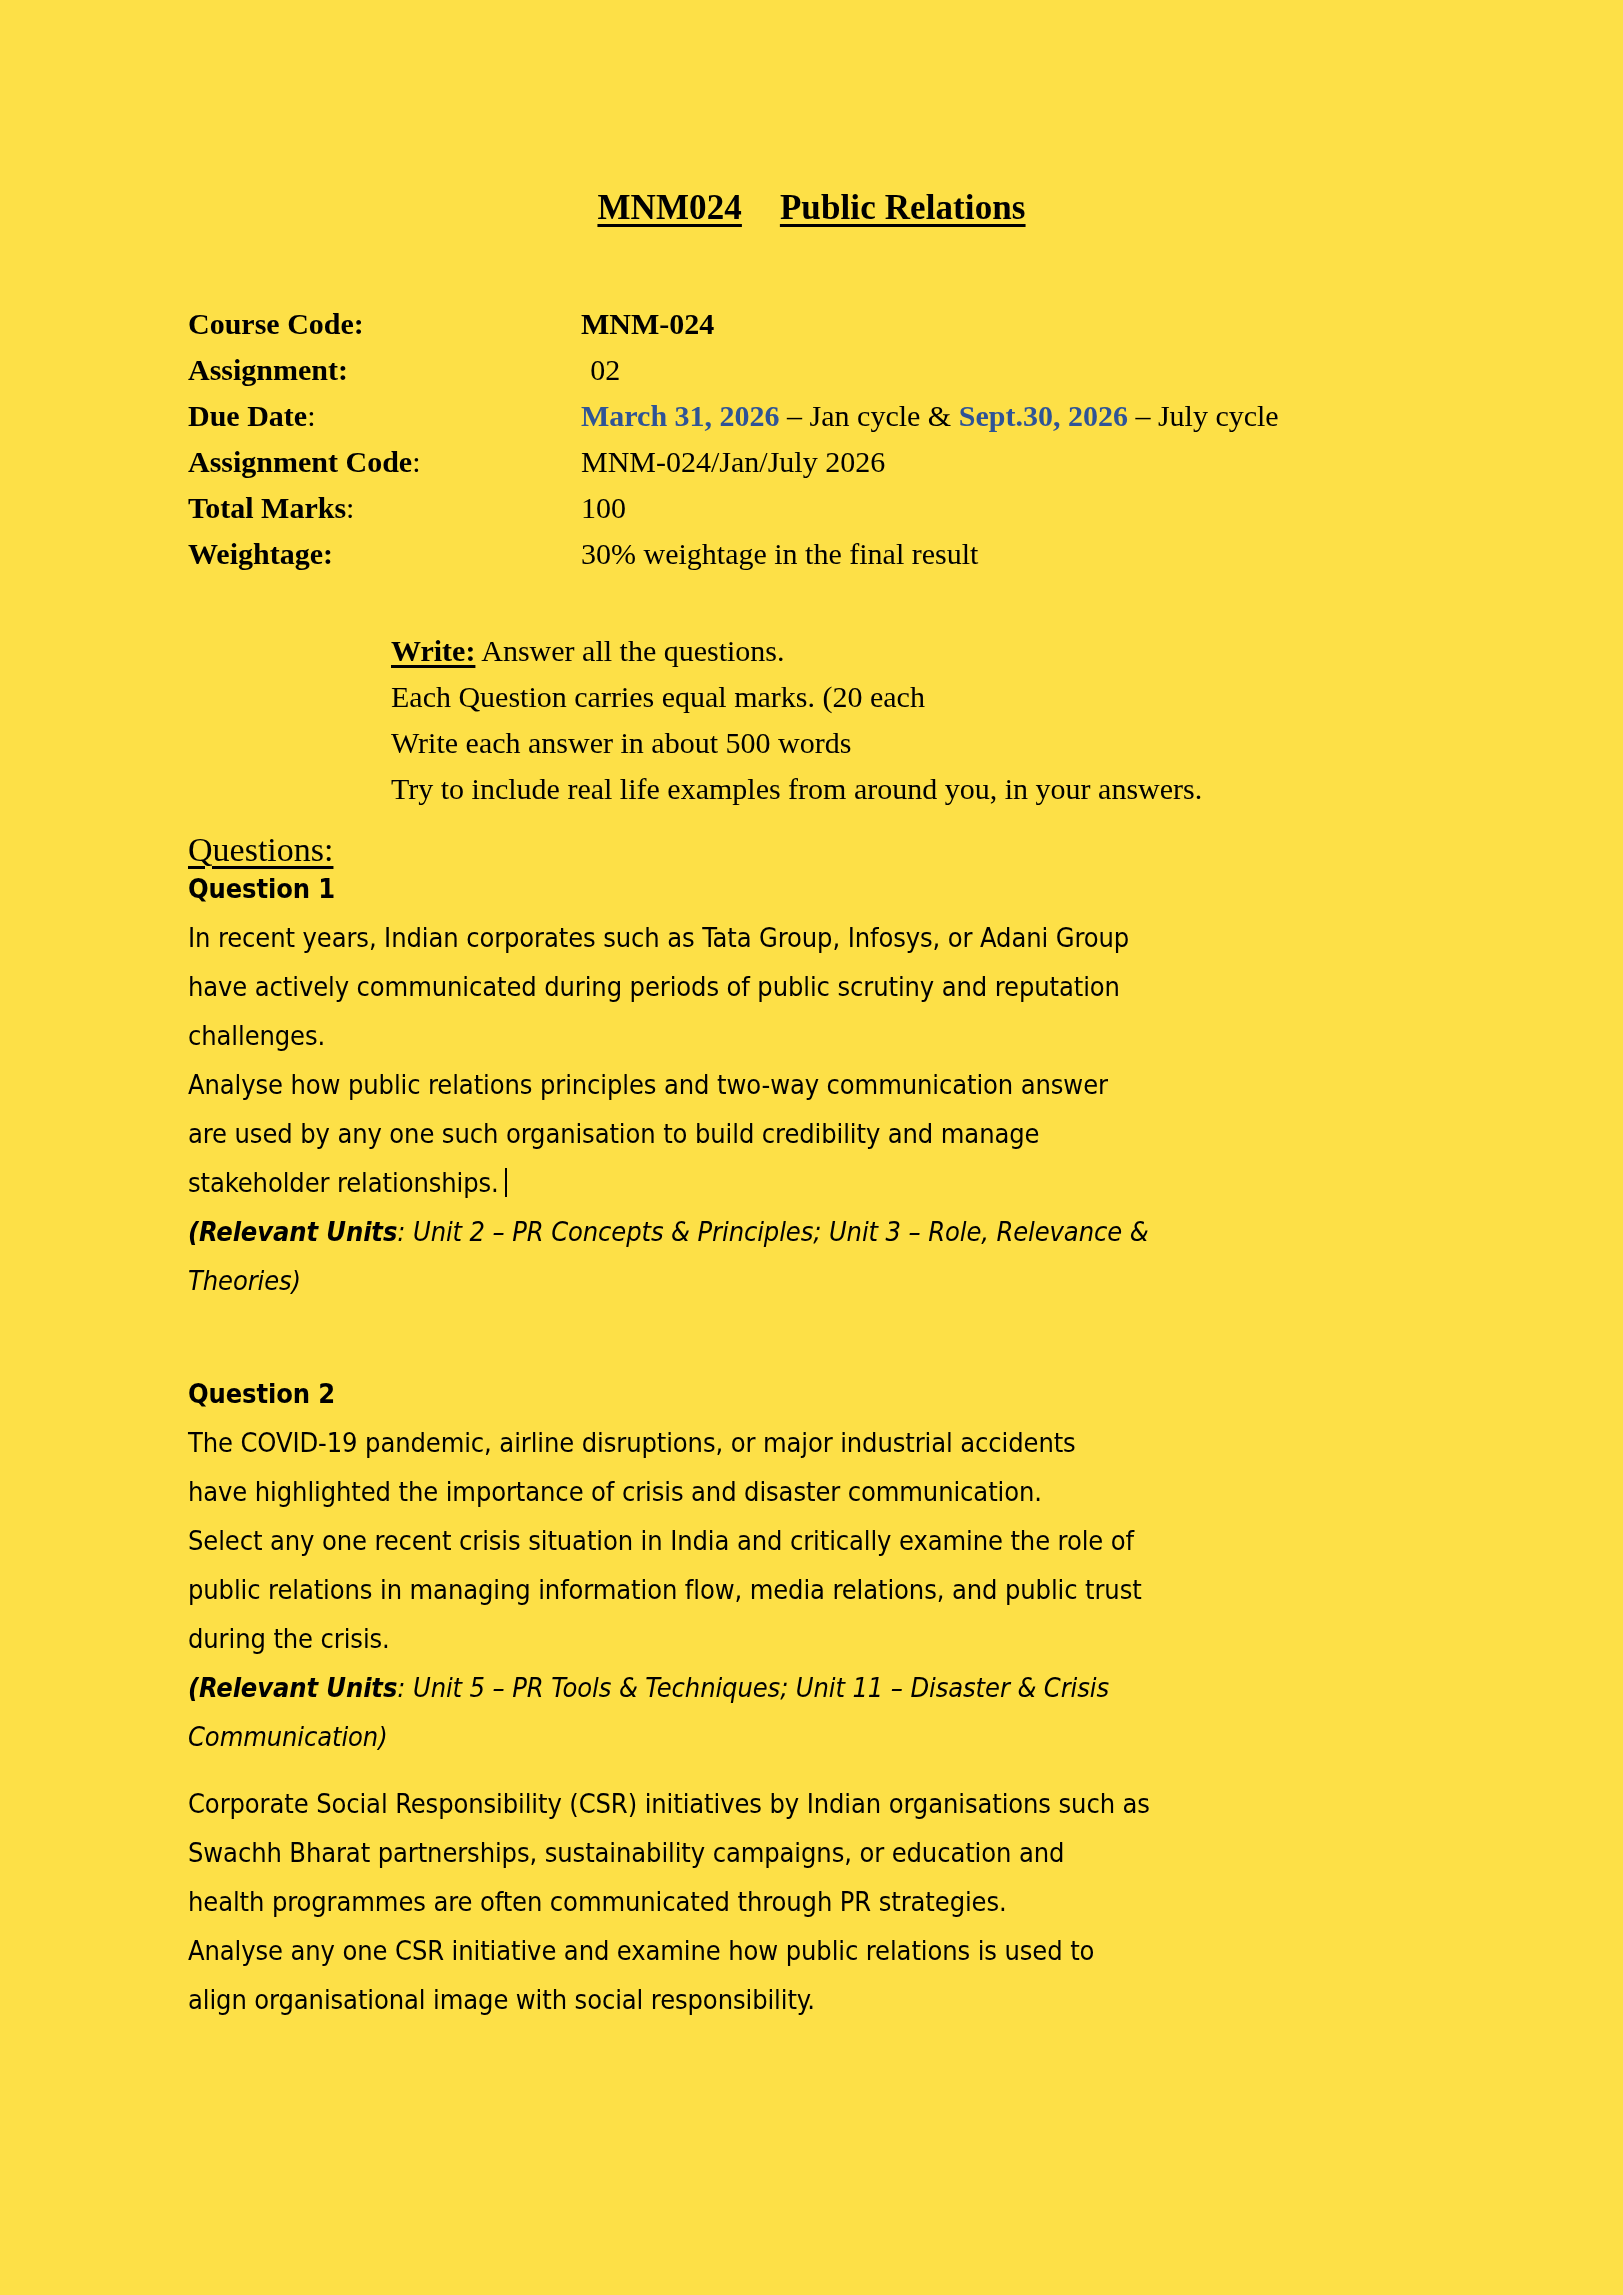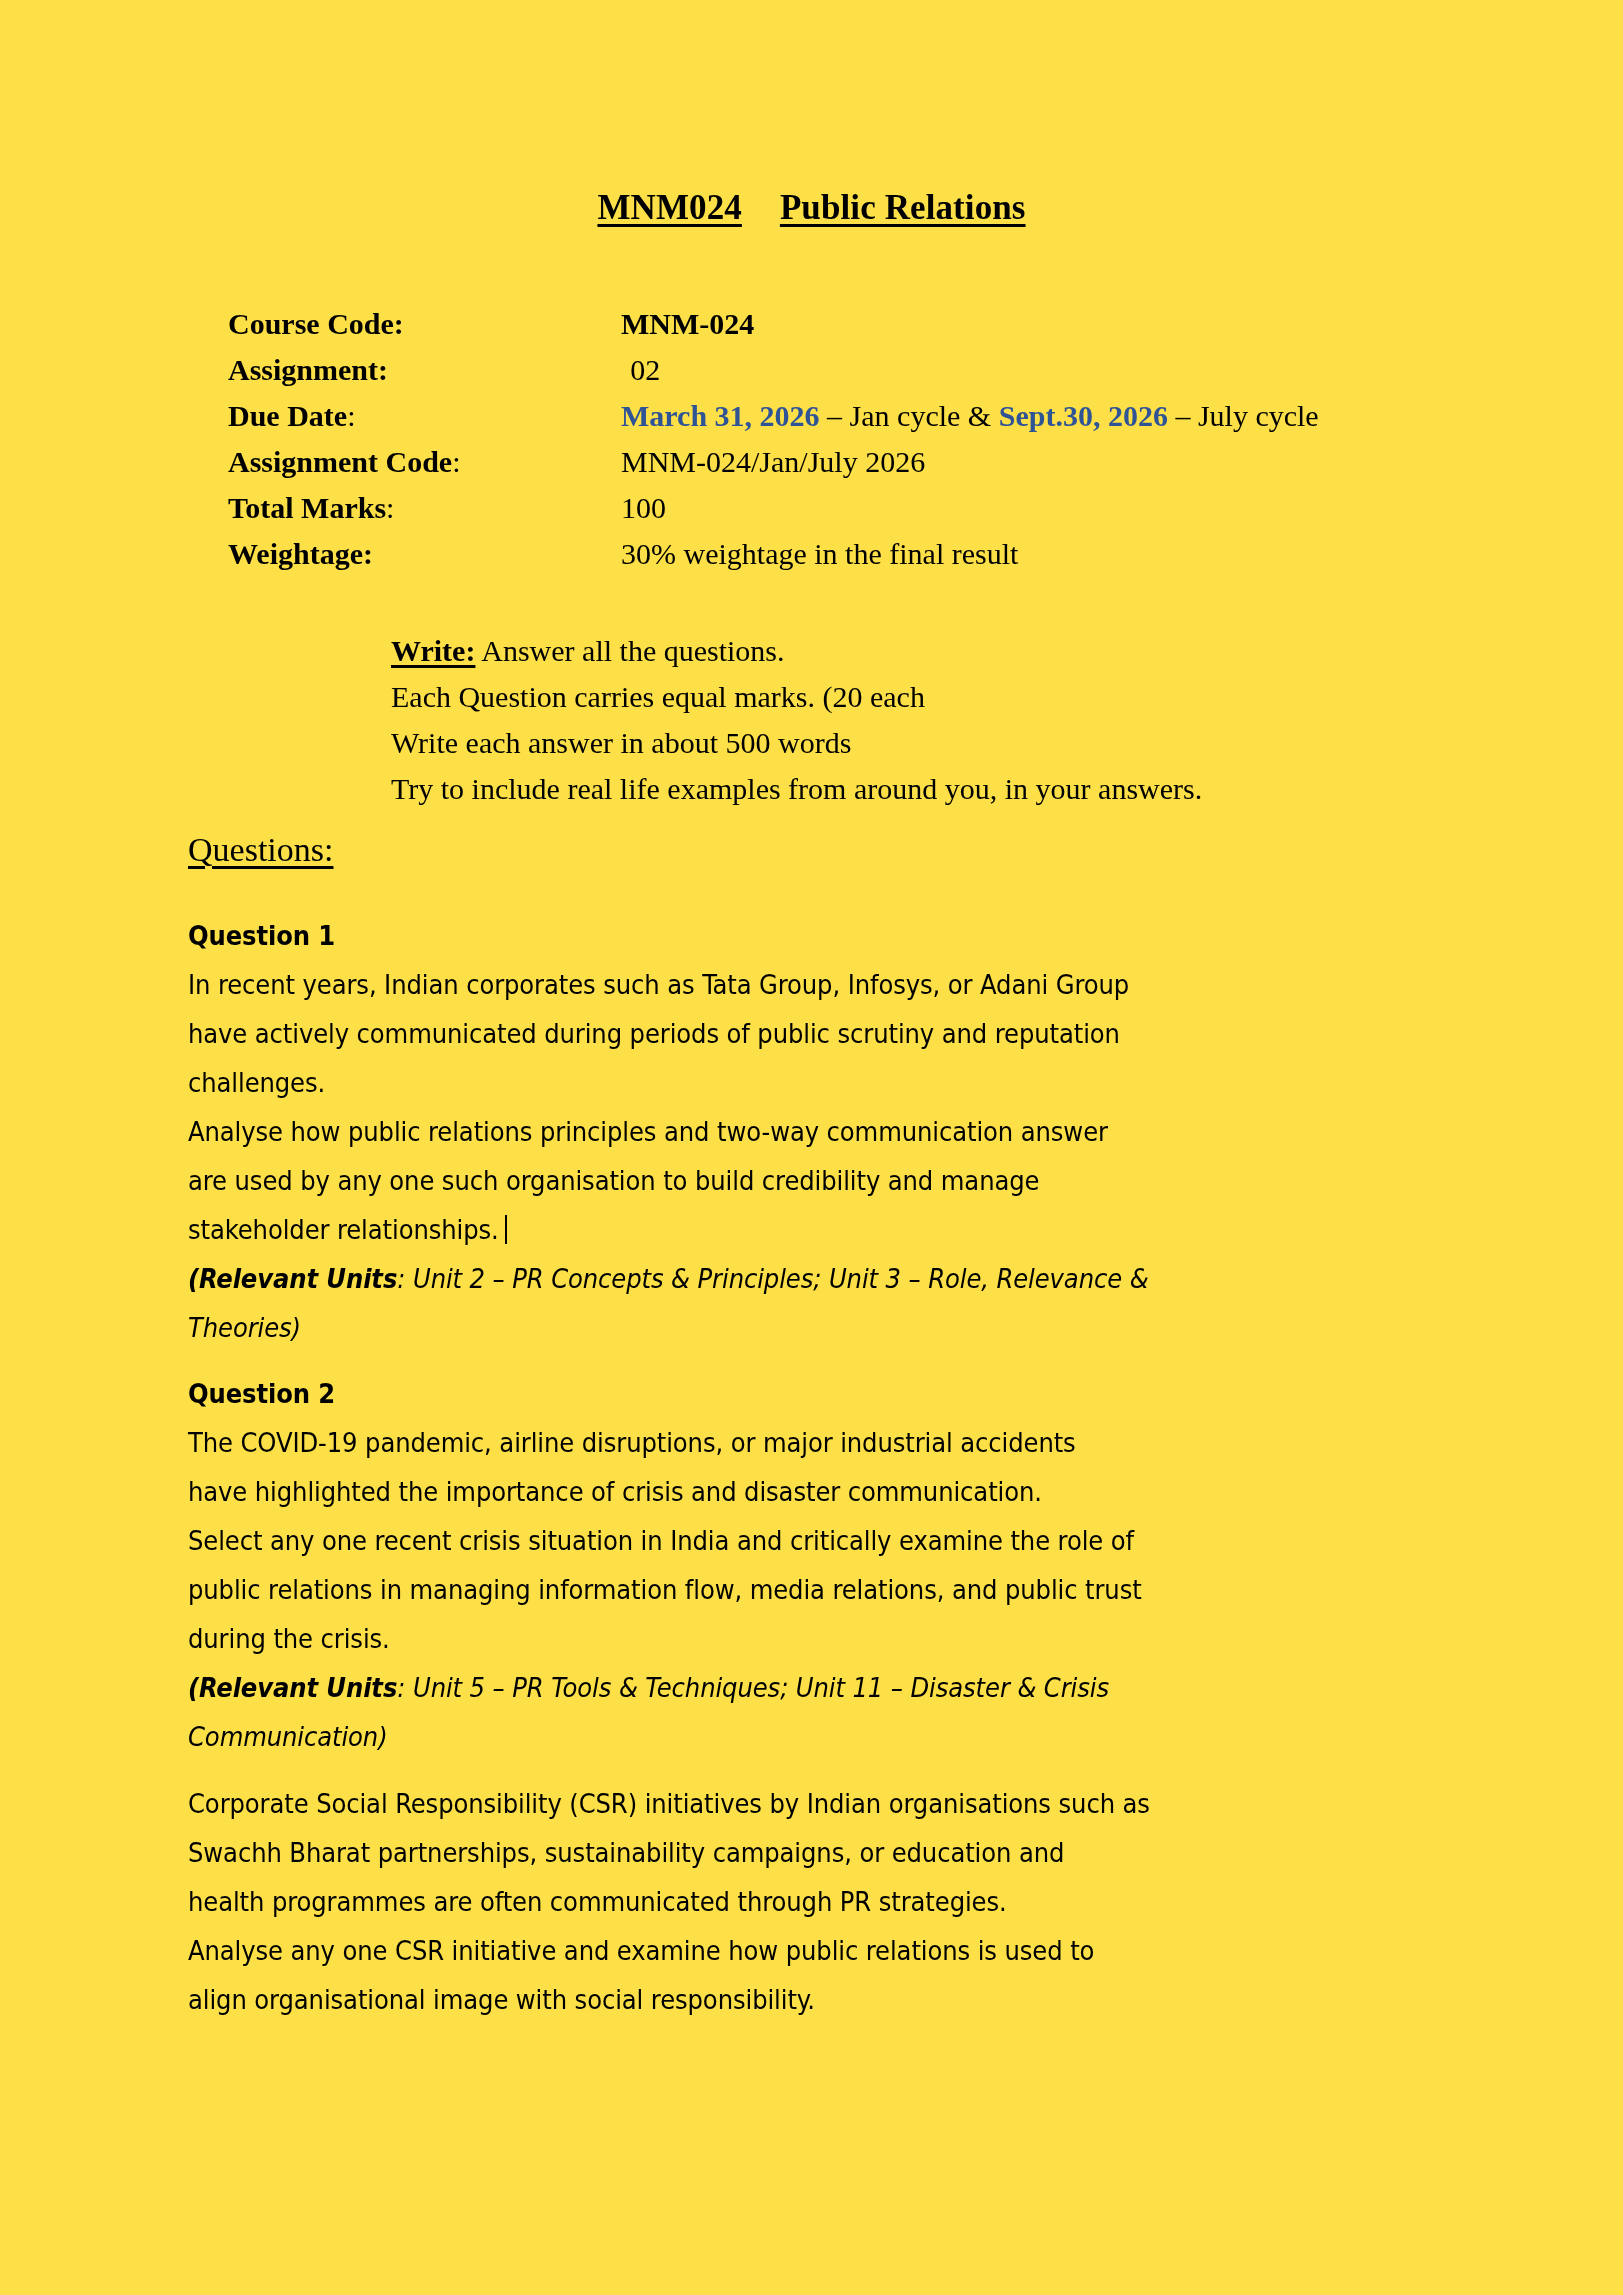--- a/index.html
+++ b/index.html
@@ -53,21 +53,20 @@
     top: 301px;
     left: 188px;
     width: 1309px;
     font-size: 30px;
     line-height: 46px;
   }
   .meta-row {
     display: block;
     white-space: nowrap;
     height: 46px;
-    margin-left: 40px;
   }
   .meta-label {
     display: inline-block;
     width: 393px;
     font-weight: bold;
     vertical-align: top;
   }
   .meta-label .lbl-colon { font-weight: bold; }
   .meta-label.semi .lbl-colon { font-weight: normal; }
   .meta-value {
@@ -141,21 +140,21 @@
 
   .caret {
     display: inline-block;
     width: 2px;
     height: 29px;
     background: #000;
     vertical-align: -5.2px;
     margin-left: 5.9px;
   }
 
-  #q1 { top: 911px; }
+  #q1 { top: 864px; }
   #q2 { top: 1369px; }
   #q3 { top: 1779px; }
 </style>
 </head>
 <body>
 
 <div class="page">
 
   <div class="doc-title">
     <span class="t-part">MNM024</span><span class="t-gap"></span><span class="t-part">Public Relations</span>

